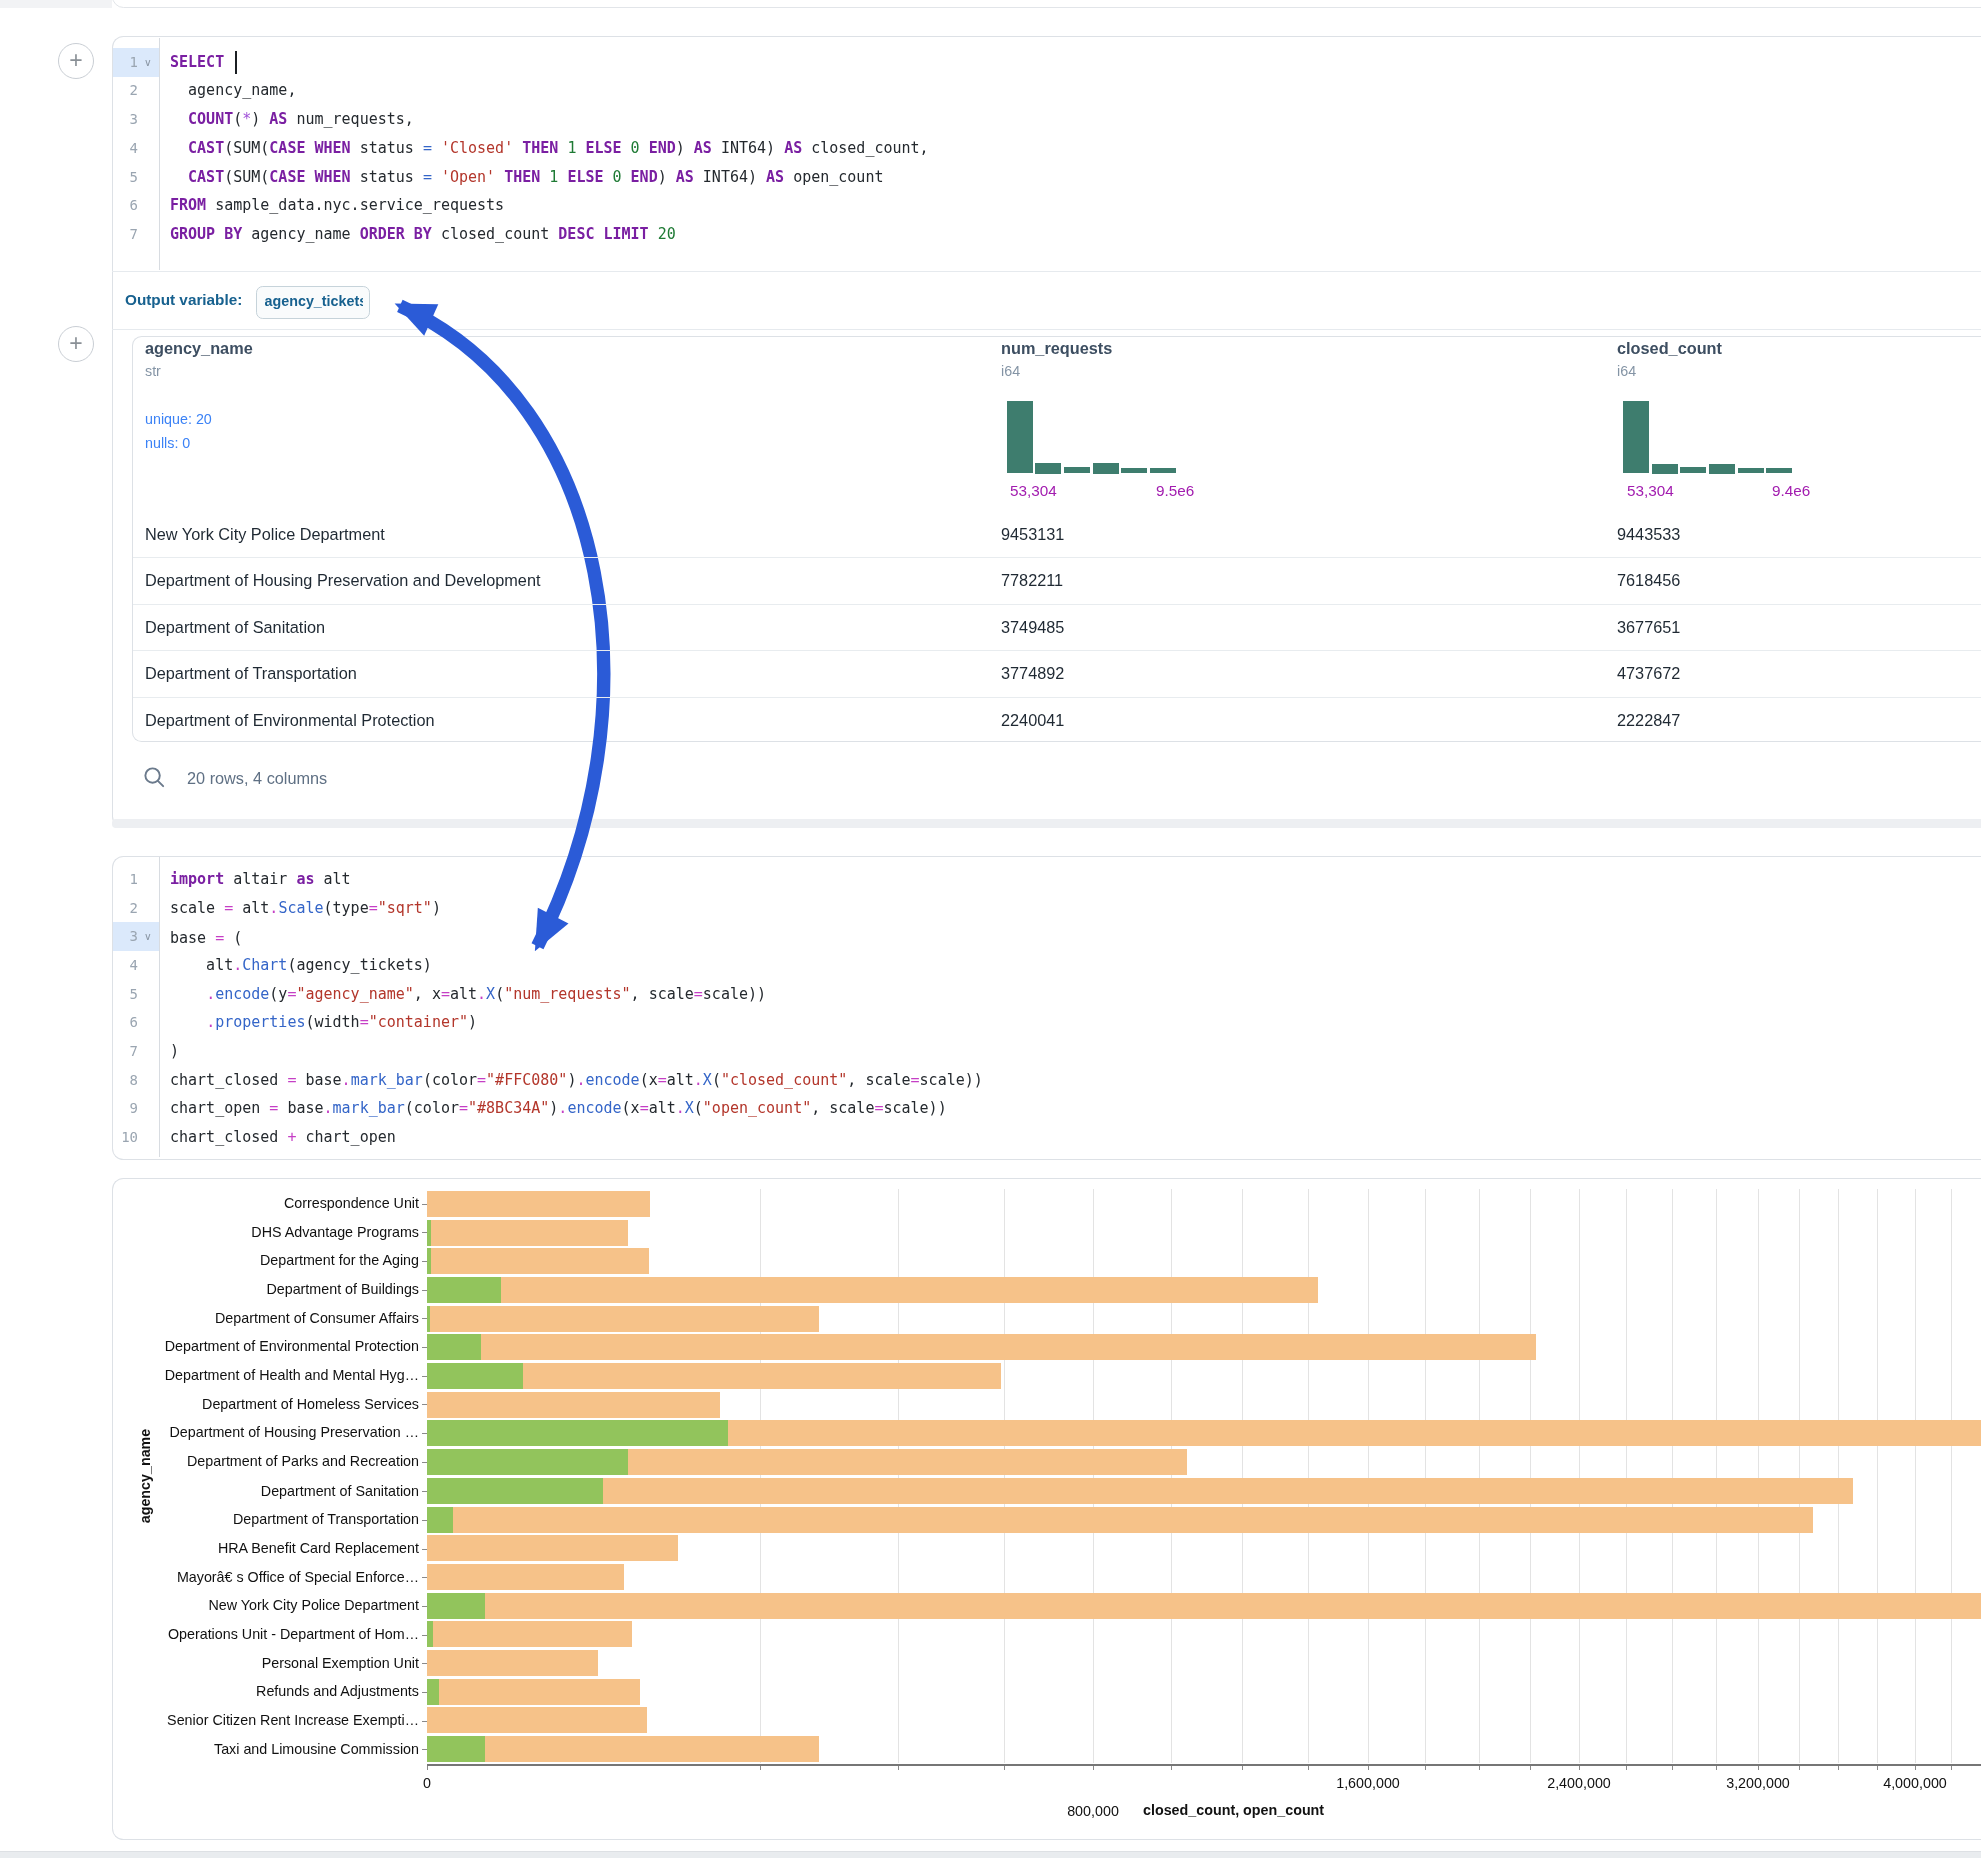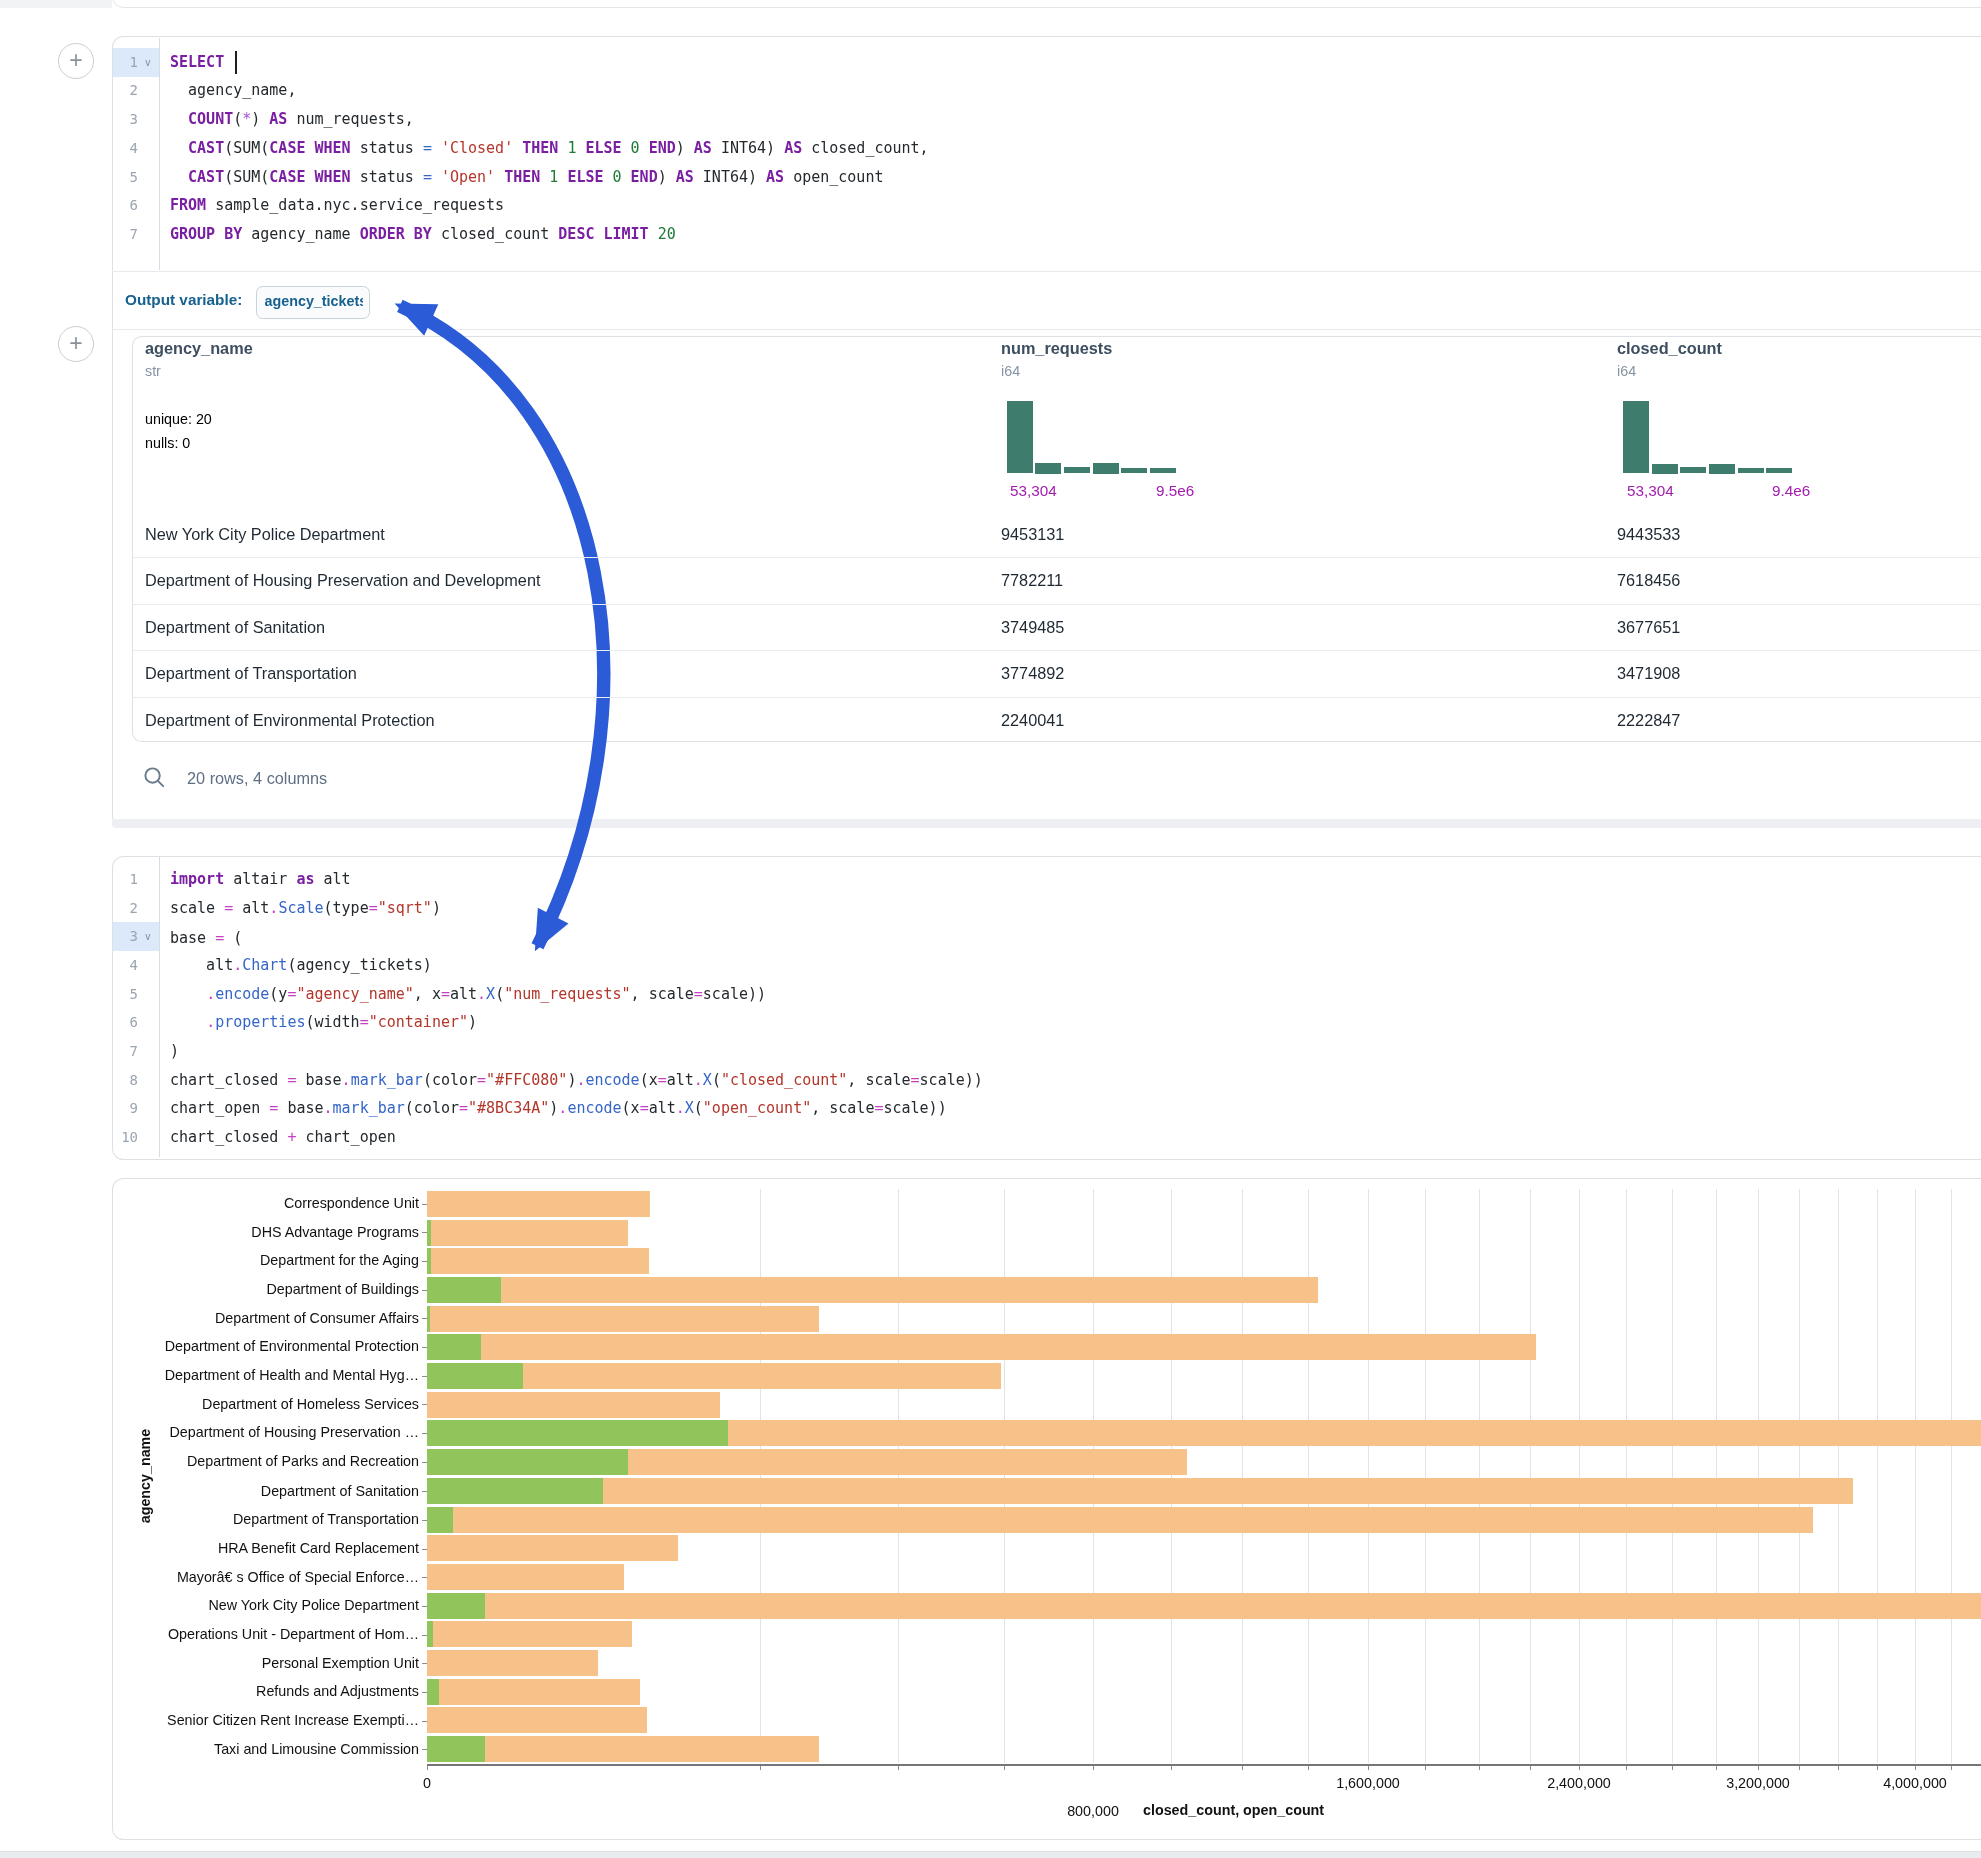--- a/index.html
+++ b/index.html
@@ -33,21 +33,21 @@
 
   
   .outlabel { position:absolute; font-size:15.3px; font-weight:bold; color:#17618f; }
   .pill { position:absolute; border:1px solid #c6d3da; border-radius:6.7px; background:#f9fbfc;
           font-size:14.3px; font-weight:bold; color:#17618f; padding:5.7px 7.6px; overflow:hidden; white-space:nowrap; }
   .divider { position:absolute; left:112px; right:0; height:1px; background:#e6eaee; }
 
   
   .colname { position:absolute; font-size:16.3px; font-weight:bold; color:#3d4e61; }
   .coltype { position:absolute; font-size:14.3px; color:#8494a5; }
-  .colstat { position:absolute; font-size:14.3px; color:#000000; }
+  .colstat { position:absolute; font-size:14.3px; color:#3b82f6; }
   .histbar { position:absolute; background:#3e7d6e; }
   .histlbl { position:absolute; font-size:15.3px; color:#a21caf; }
   .trow { position:absolute; font-size:16.3px; color:#1f2933; line-height:46px; white-space:nowrap; }
   .tsep { position:absolute; height:1px; background:#e8ecef; }
   .tfooter { position:absolute; font-size:16.3px; color:#5f7084; }
 
   
   .grid { position:absolute; width:1px; background:#e3e3e3; }
   .cat { position:absolute; font-size:14.3px; color:#111; text-align:right; white-space:nowrap; }
   .ytick { position:absolute; width:5.7px; height:1px; background:#8a8a8a; }
@@ -307,19 +307,19 @@
     <div class="trow" style="left:145px;top:557px;">Department of Housing Preservation and Development</div>
     <div class="trow" style="left:1001px;top:557px;">7782211</div>
     <div class="trow" style="left:1617px;top:557px;">7618456</div>
     <div class="tsep" style="left:133px;top:604px;width:1849px;"></div>
     <div class="trow" style="left:145px;top:604px;">Department of Sanitation</div>
     <div class="trow" style="left:1001px;top:604px;">3749485</div>
     <div class="trow" style="left:1617px;top:604px;">3677651</div>
     <div class="tsep" style="left:133px;top:650px;width:1849px;"></div>
     <div class="trow" style="left:145px;top:650px;">Department of Transportation</div>
     <div class="trow" style="left:1001px;top:650px;">3774892</div>
-    <div class="trow" style="left:1617px;top:650px;">3471908</div>
+    <div class="trow" style="left:1617px;top:650px;">4737672</div>
     <div class="tsep" style="left:133px;top:697px;width:1849px;"></div>
     <div class="trow" style="left:145px;top:697px;">Department of Environmental Protection</div>
     <div class="trow" style="left:1001px;top:697px;">2240041</div>
     <div class="trow" style="left:1617px;top:697px;">2222847</div>
   </div>
 
 
 </body></html>

